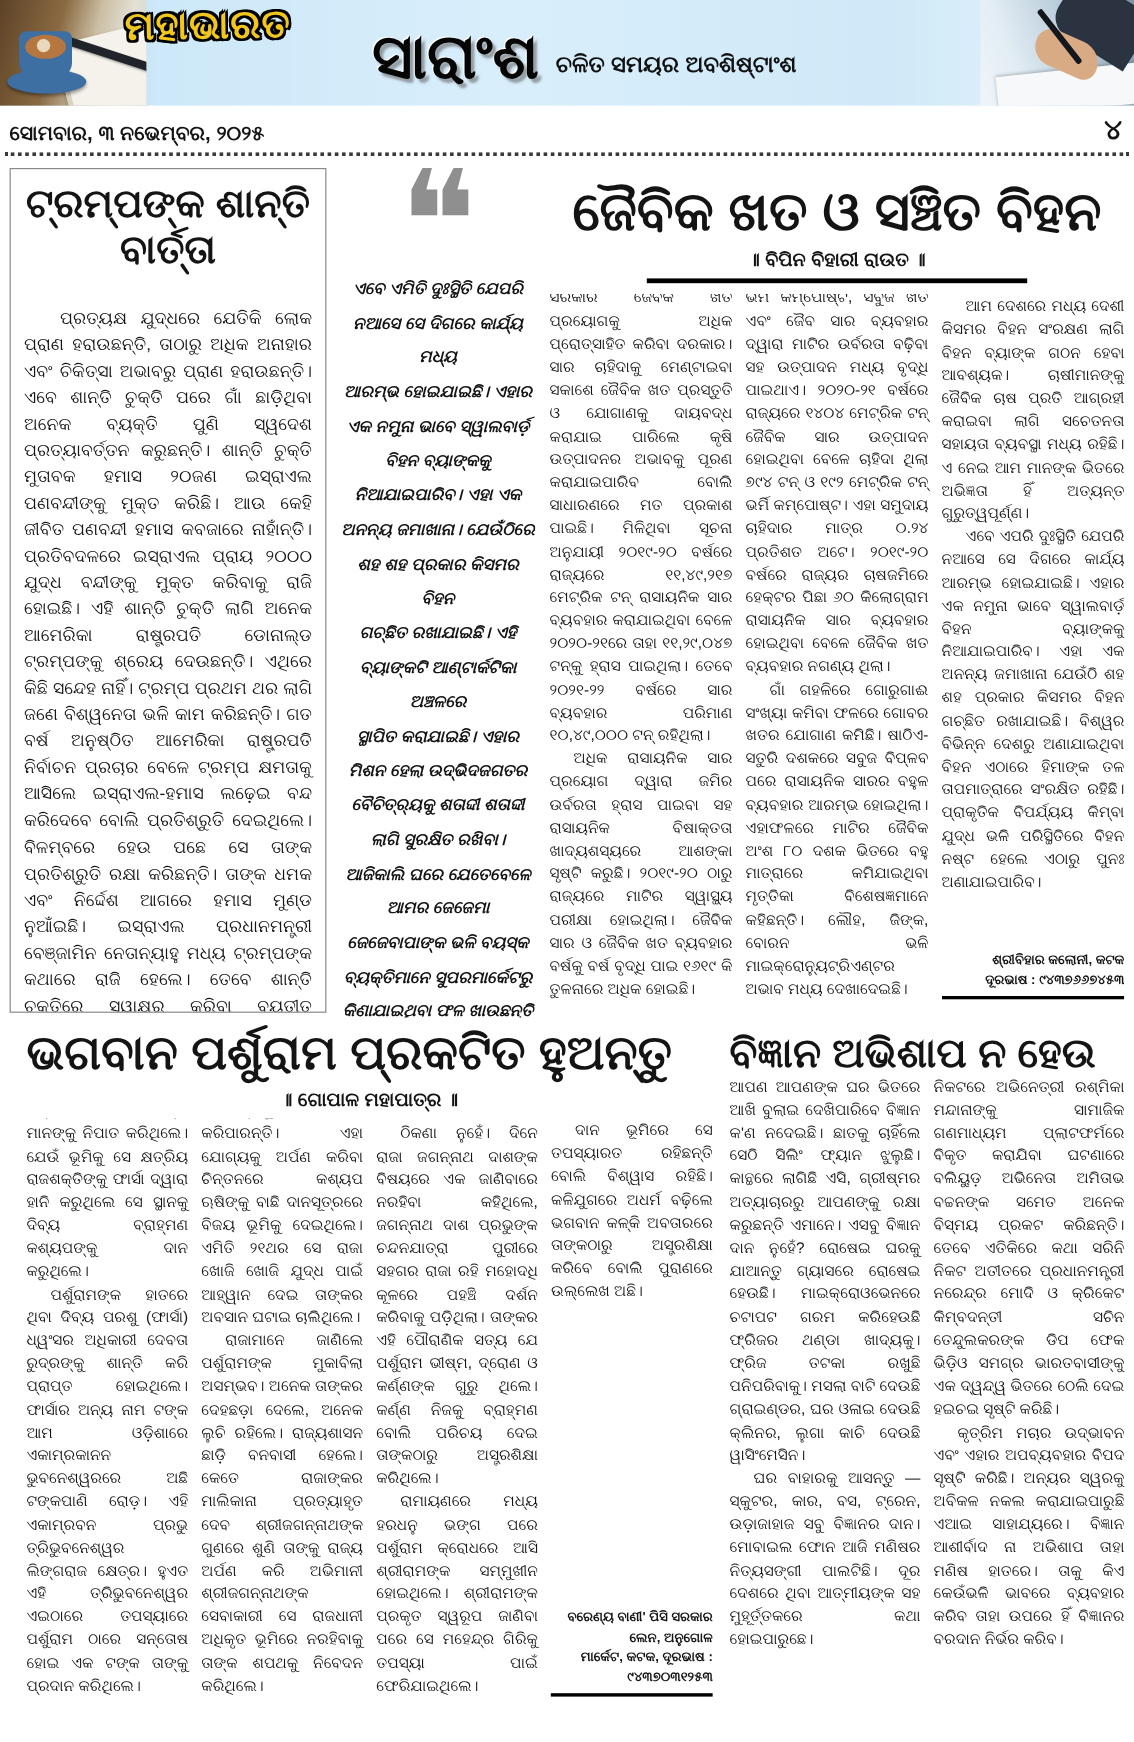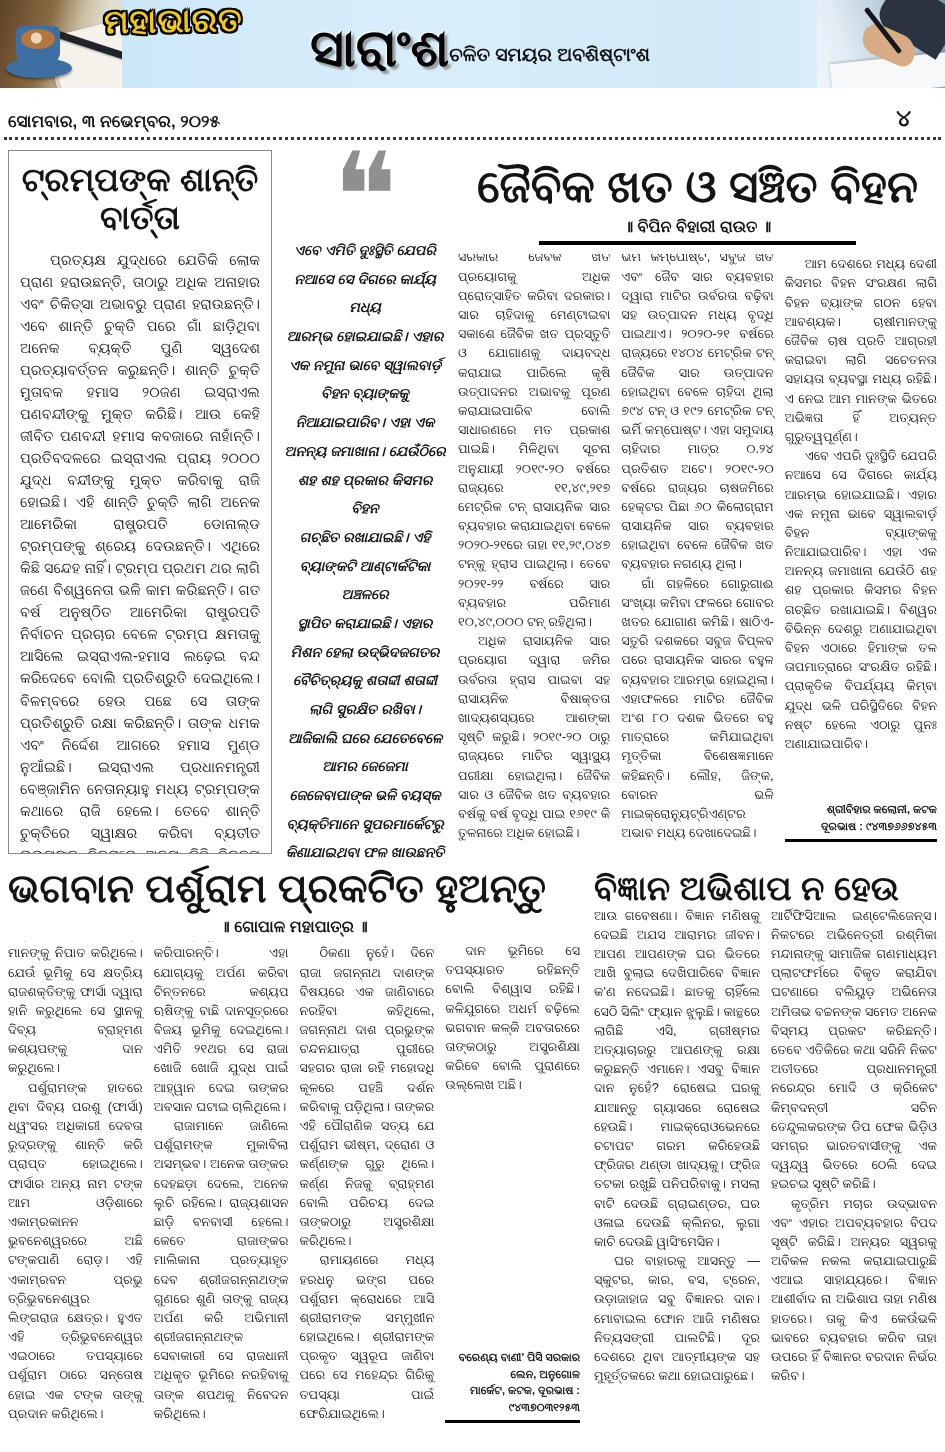--- a/index.html
+++ b/index.html
@@ -29,49 +29,49 @@
     transform:rotate(-6deg); box-shadow:0 -1px 3px rgba(0,0,0,.25); }
   .sleeve { position:absolute; right:-10px; top:-8px; width:74px; height:52px; background:#2b3340;
     transform:rotate(32deg); border-radius:0 0 0 18px; }
   .hand { position:absolute; right:28px; top:30px; width:56px; height:30px; background:#d9ab85;
     border-radius:14px 20px 12px 18px; transform:rotate(24deg); }
   .pen-right { position:absolute; right:34px; top:28px; width:56px; height:5px; background:#14181d;
     transform:rotate(52deg); border-radius:2px; }
   .logo { position:absolute; left:104px; top:2px; font-size:33px; font-weight:bold; color:#f2c71d;
     letter-spacing:1px; transform:rotate(-1deg);
     text-shadow:-2px 0 #000,2px 0 #000,0 -2px #000,0 2px #000,-2px -2px #000,2px 2px #000,-2px 2px #000,2px -2px #000; }
-  .title-wrap { position:absolute; left:310px; top:22px; width:470px; display:flex; align-items:flex-end; }
+  .title-wrap { position:absolute; left:310px; top:22px; width:470px; display:flex; align-items:flex-end; gap:14px; }
   .paper-title { font-size:52px; line-height:1; font-weight:bold; color:#060606;
     text-shadow:3px 3px 2px rgba(90,90,90,.55), -1px -1px 0 #ffffff; }
   .paper-subtitle { font-size:19px; font-weight:bold; color:#111; padding-bottom:8px; }
   
-  .dateline { display:flex; justify-content:space-between; align-items:flex-end; padding:7px 28px 2px 8px;margin-top:10px; }
+  .dateline { display:flex; justify-content:space-between; align-items:flex-end; padding:7px 4px 2px 8px; }
   .date-text { font-size:17px; font-weight:bold; }
   .page-number { font-size:23px; font-weight:bold; padding-right:6px; }
   .dotted-rule { margin:3px 4px 0 4px; border-bottom:3px dotted #3a3a3a; height:1px; }
   
   .top-section { display:flex; gap:12px; padding:10px 8px 4px 8px; height:722px; }
   .trump-box { width:264px; border:1px solid #8a8a8a; padding:8px 11px; height:704px; overflow:hidden; }
-  .trump-headline { font-size:33px; font-weight:bold; text-align:center; margin:2px 0 12px 0; line-height:1.15; }
+  .trump-headline { font-size:33px; font-weight:bold; text-align:center; margin:2px 0 28px 0; line-height:1.15; }
   .trump-body { font-size:14.5px; line-height:1.52; text-align:justify; text-indent:30px; }
   .quote-col { width:162px; text-align:center; overflow:hidden; }
   .quote-mark { font-size:120px; line-height:.78; color:#8f8f8f; font-family:"DejaVu Serif",serif; height:86px; }
   .quote-text { font-size:14px; font-weight:bold; font-style:italic; line-height:2.05; white-space:pre-line; }
   .organic { flex:1; overflow:hidden;margin-top:13px; }
   .organic-headline { font-size:45px; font-weight:bold; text-align:center; margin:0; line-height:1.05; }
   .byline { text-align:center; font-size:16px; font-weight:bold; margin:8px 0 5px 0; }
   .byline-rule { height:4px; background:#000; width:66%; margin:0 auto 9px auto; }
   .cols { display:flex; gap:11px; }
   .org-cols { height:588px; overflow:hidden; }
   .ncol { flex:1; font-size:12.8px; line-height:1.5; text-align:justify; display:flex; flex-direction:column;justify-content:flex-end; }
   .ncol p { margin:0; text-indent:20px; }
   .signature { margin-top:auto; text-align:right; font-weight:bold; font-size:11px; line-height:1.5; }
   .end-rule { height:3px; background:#000; margin-top:5px; }
   
-  .bottom-section { display:flex; padding:4px 8px 6px 8px; }
+  .bottom-section { display:flex; padding:4px 8px 6px 22px; }
   .parshuram-block { width:572px; }
   .science-block { flex:1; padding-left:14px; }
   .parshuram-headline { font-size:40px; font-weight:bold; margin:0; line-height:1.1; white-space:nowrap; }
   .science-headline { font-size:34px; font-weight:bold; margin:4px 0 0 0; line-height:1.1; white-space:nowrap; }
   .b-cols { height:482px; overflow:hidden; }
   .science-cols { height:478px; overflow:hidden; }
 </style>
 </head>
 <body>
 

